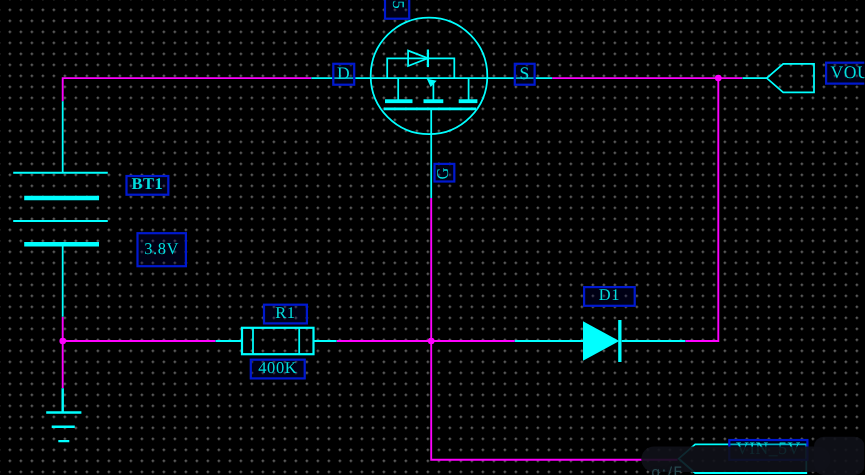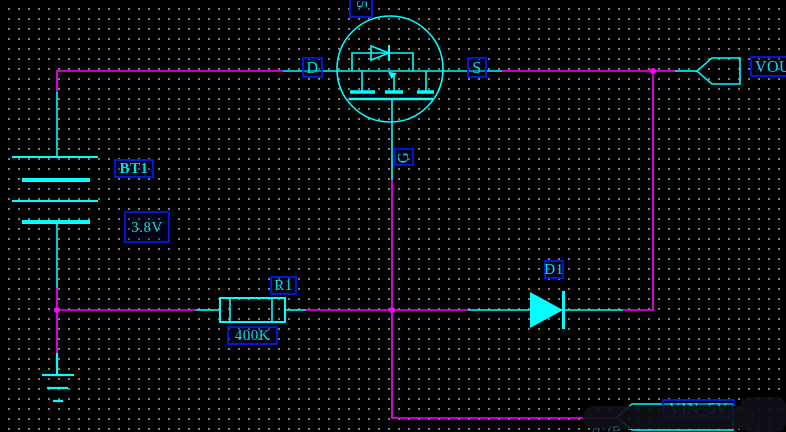--- a/index.html
+++ b/index.html
@@ -127,25 +127,25 @@
 
     <g>
       <path d="M617,417 L632,404 H733 V430 H632 Z" stroke="var(--component)" stroke-width="1.6" fill="none"></path>
     </g>
   </svg>
 
   <div class="lbl" style="left:114px;top:159px;width:40px;height:19px;font-weight:bold;">BT1</div>
 
   <div class="lbl" style="left:124px;top:211px;width:46px;height:32px;">3.8V</div>
 
-  <div class="lbl" style="left:239px;top:276px;width:27px;height:19px;margin-left:31px;">R1</div>
+  <div class="lbl" style="left:239px;top:276px;width:41px;height:19px;">R1</div>
 
   <div class="lbl" style="left:227px;top:326px;width:51px;height:19px;">400K</div>
 
-  <div class="lbl" style="left:544px;top:260px;width:20px;height:19px;">D1</div>
+  <div class="lbl" style="left:530px;top:260px;width:48px;height:19px;">D1</div>
 
   <div class="lbl big" style="left:302px;top:57px;width:21px;height:21px;">D</div>
 
   <div class="lbl big" style="left:467px;top:57px;width:20px;height:21px;">S</div>
 
   <div class="lbl" style="left:394px;top:148px;width:20px;height:18px;">
     <span class="rot-ccw">G</span>
   </div>
 
   <div class="lbl" style="left:349px;top:-9px;width:24px;height:27px;">

